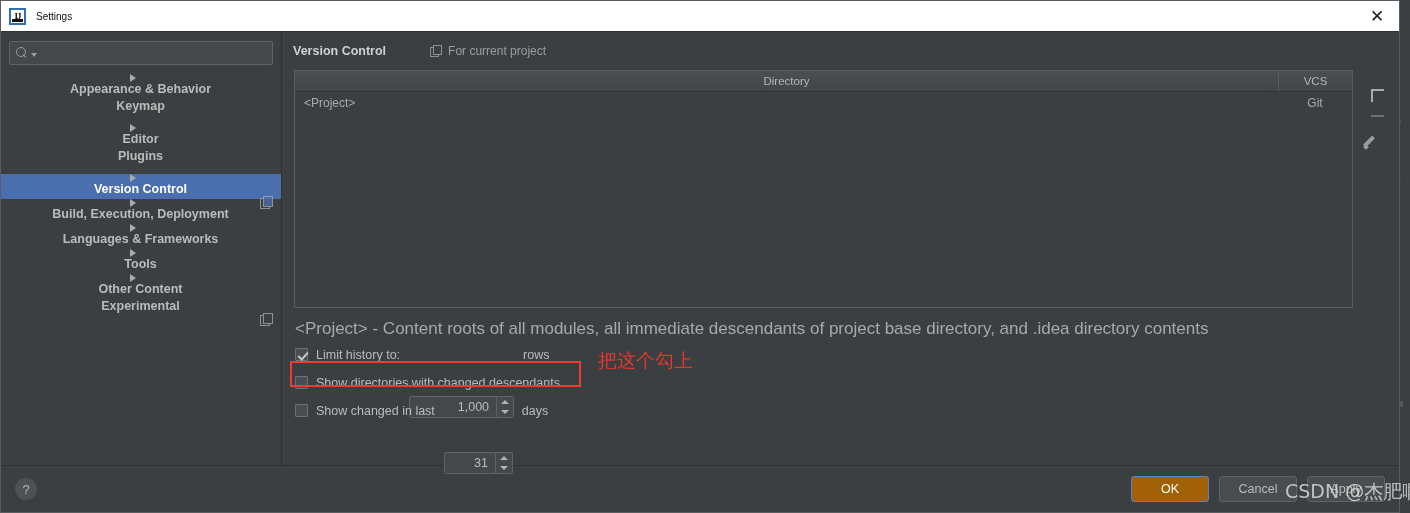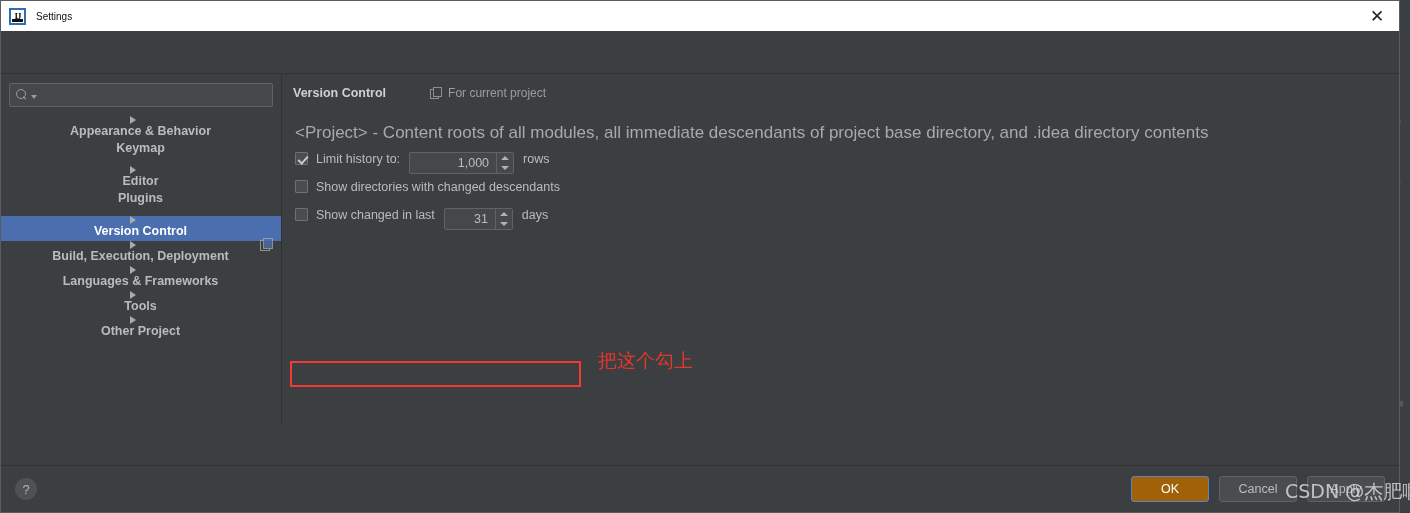--- a/index.html
+++ b/index.html
@@ -30,21 +30,21 @@
     font-size: 7px; color: #6b6b6b;
     line-height: 7px;
   }
 
   
   #settings-window {
     position: absolute; left: 0; top: 0;
     width: 1400px; height: 513px;
     background: #3c3f41;
     border: 1px solid #5a5d5f;
-    display: flex; flex-direction: column; gap: 42px;
+    display: flex; flex-direction: column;
   }
 
   
   #title-bar {
     height: 30px; min-height: 30px;
     background: #ffffff;
     display: flex; align-items: center;
     padding-left: 8px;
     position: relative;
   }
@@ -341,20 +341,21 @@
     margin-left: 8px;
     white-space: nowrap;
   }
   .spinner {
     display: flex; align-items: stretch;
     height: 22px;
     border: 1px solid #5e6366;
     background: #45484a;
     border-radius: 2px;
     margin-left: 9px;
+    margin-top: 48px;
   }
   .spin-val {
     width: 86px;
     display: flex; align-items: center; justify-content: flex-end;
     padding-right: 7px;
     font-size: 12.5px; color: #bbbbbb;
   }
   .spin-val.narrow { width: 50px; }
   .spin-btns {
     width: 17px; flex: none;
@@ -529,35 +530,65 @@
         <div class="nav-item">
           <span class="nav-arrow has-arrow"></span>
           <span class="nav-label">Languages &amp; Frameworks</span>
         </div>
         <div class="nav-item">
           <span class="nav-arrow has-arrow"></span>
           <span class="nav-label">Tools</span>
         </div>
         <div class="nav-item">
           <span class="nav-arrow has-arrow"></span>
-          <span class="nav-label">Other Project</span>
+          <span class="nav-label">Other Content</span>
+        </div>
+        <div class="nav-item">
+          <span class="nav-arrow"></span>
+          <span class="nav-label">Experimental</span>
+          <span class="nav-badge"></span>
         </div>
       </div>
     </div>
 
     <div id="main-panel">
 
       <div id="panel-header">
         <div id="panel-title">Version Control</div>
         <div id="panel-scope">
           <span class="scope-icon"></span>
           <span>For current project</span>
         </div>
       </div>
 
+      <div id="table-area">
+        <div id="dir-table">
+          <div id="table-head">
+            <div class="th dir-col">Directory</div>
+            <div class="th vcs-col">VCS</div>
+          </div>
+          <div id="table-rows">
+            <div class="tr">
+              <div class="td dir-cell">&lt;Project&gt;</div>
+              <div class="td vcs-cell">Git</div>
+            </div>
+          </div>
+        </div>
+        <div id="table-toolbar">
+          <div class="tb-btn">
+            <span class="ic-plus"></span>
+          </div>
+          <div class="tb-btn">
+            <span class="ic-minus"></span>
+          </div>
+          <div class="tb-btn">
+            <span class="ic-pencil"></span>
+          </div>
+        </div>
+      </div>
 
       <div id="options">
         <div id="hint-line">&lt;Project&gt; - Content roots of all modules, all immediate descendants of project base directory, and .idea directory contents</div>
 
         <div class="opt-row">
           <span class="cb checked"></span>
           <span class="opt-label">Limit history to:</span>
           <span class="spinner">
             <span class="spin-val">1,000</span>
             <span class="spin-btns">

